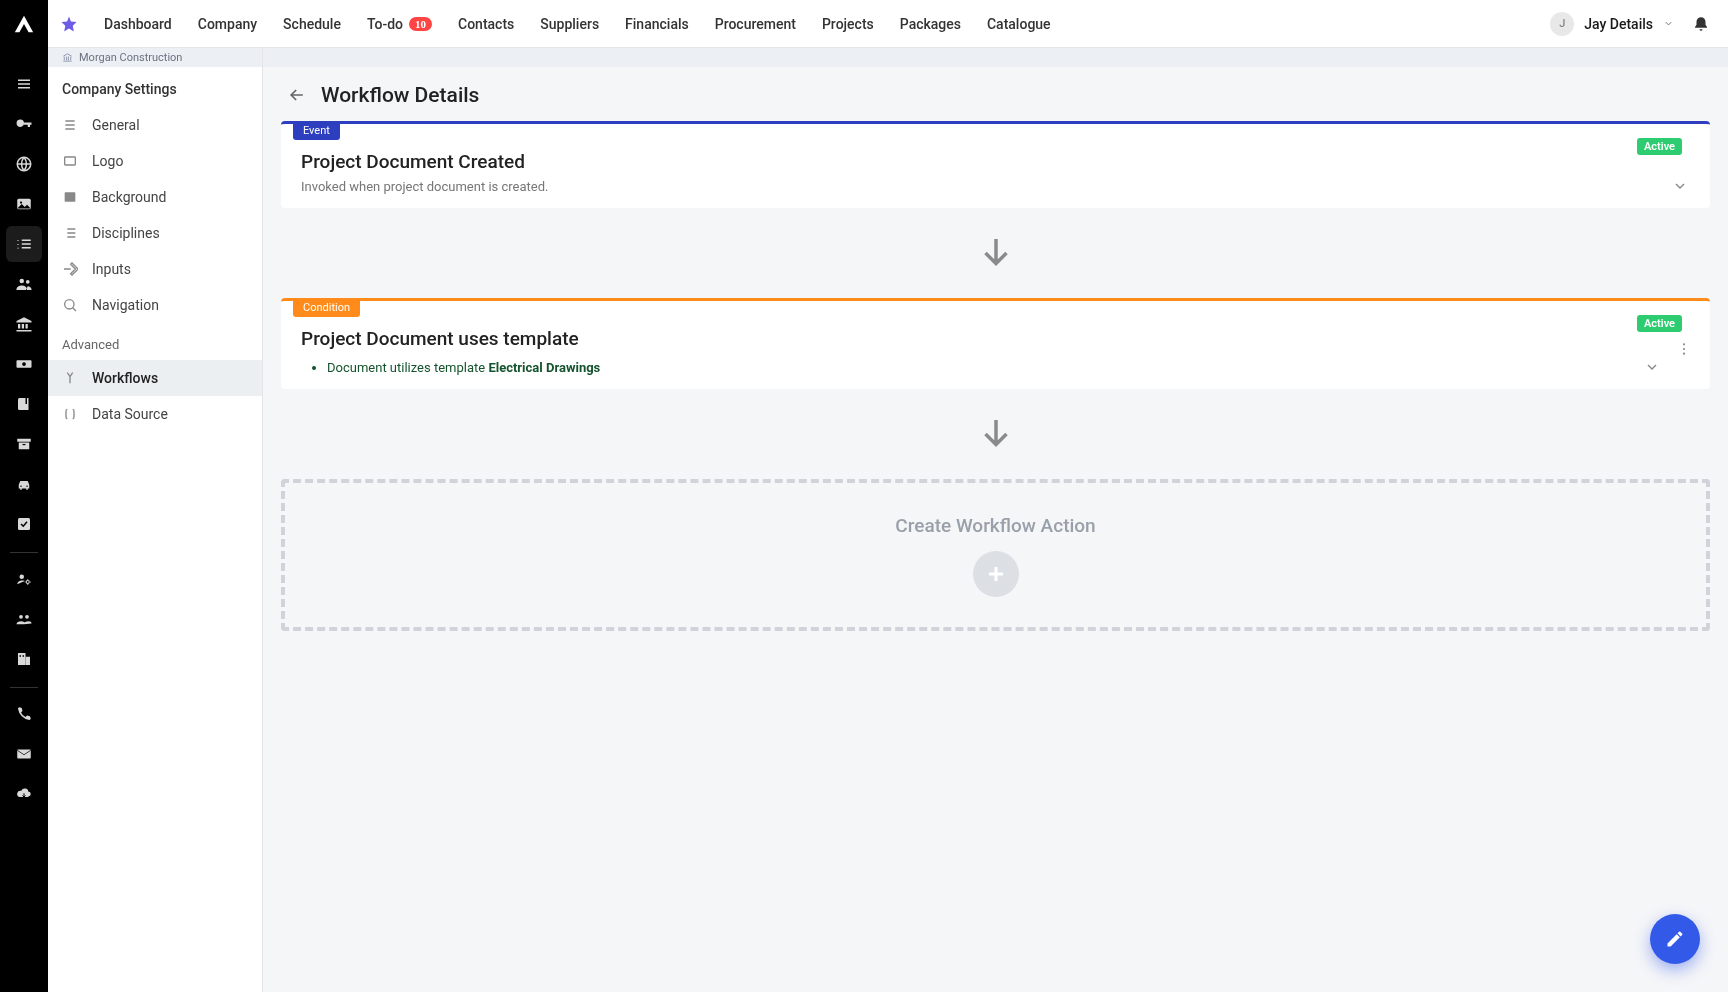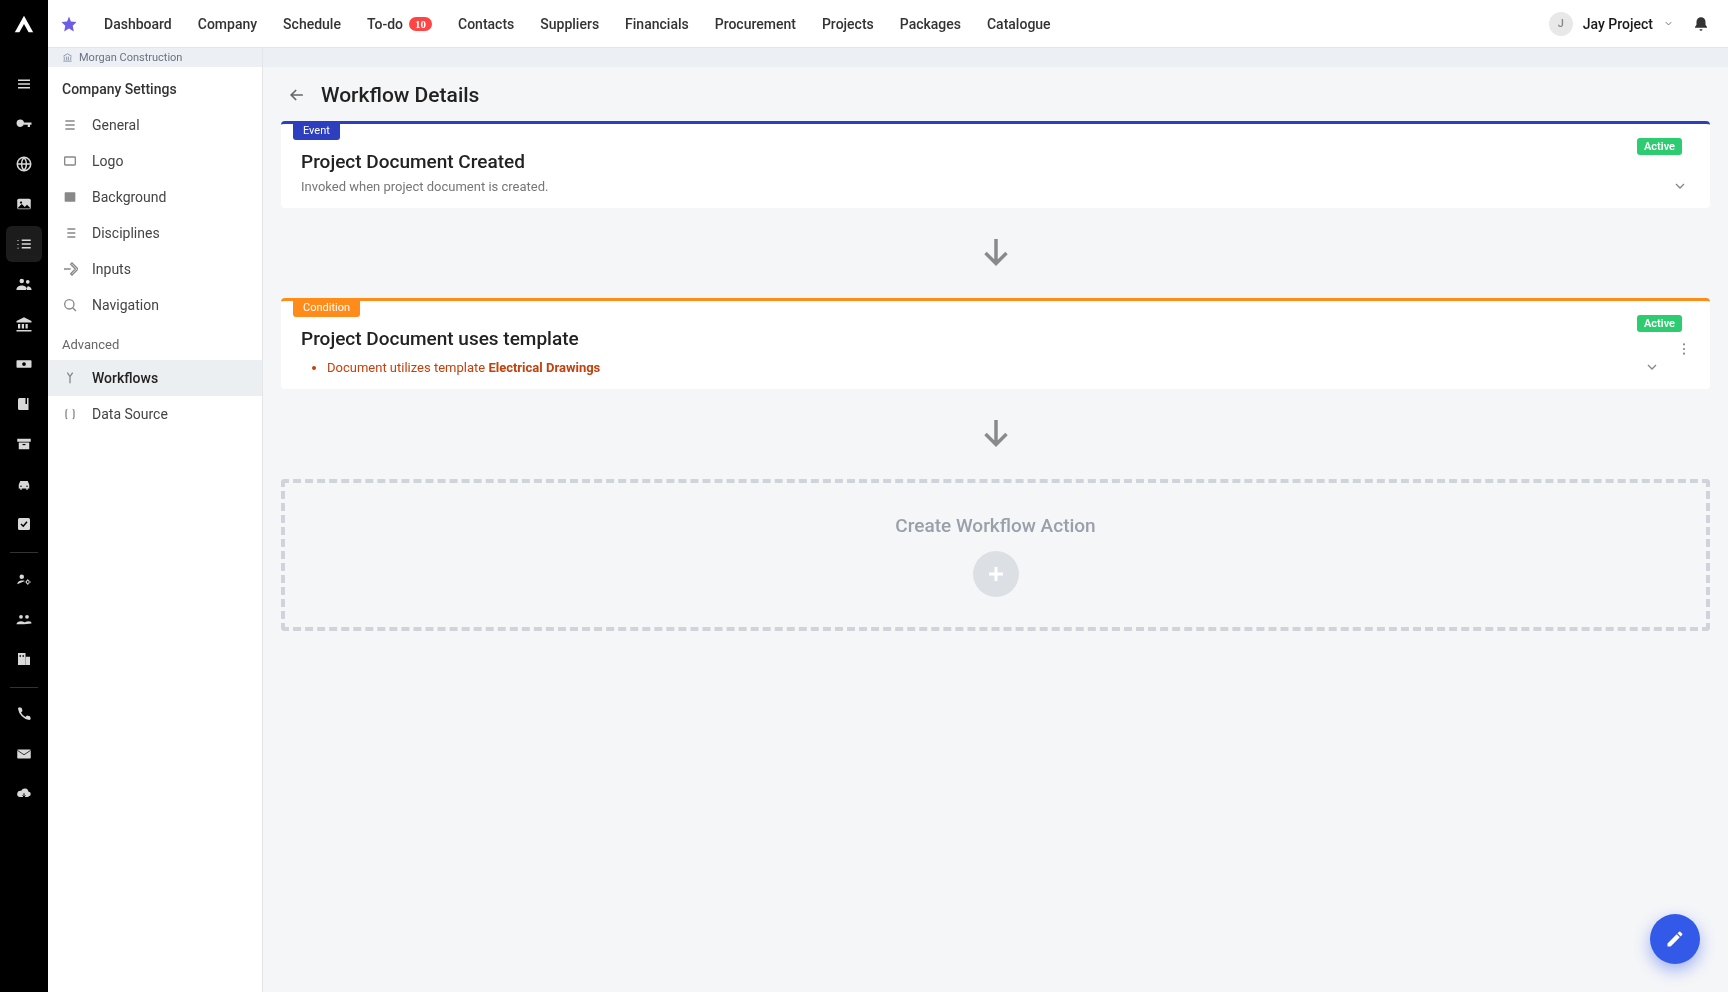--- a/index.html
+++ b/index.html
@@ -62,21 +62,21 @@
 .cond .chevd { right:50px; }
 .arrow-down { display:flex; justify-content:center; padding:24px 0; color:#8a8a8a; }
 
 .create { border:4px dashed #d0d4da; border-style:dashed; border-radius:4px; height:152px; display:flex; flex-direction:column; align-items:center; justify-content:center; gap:14px; color:#9aa0aa; cursor:pointer; }
 .create span { font-size:19px; font-weight:500; }
 .circle-plus { width:46px; height:46px; border-radius:50%; background:#dcdfe4; display:flex; align-items:center; justify-content:center; color:#fff; }
 
 .fab { position:fixed; right:28px; bottom:28px; width:50px; height:50px; border-radius:50%; background:#3259e8; color:#fff; display:flex; align-items:center; justify-content:center; box-shadow:0 6px 16px rgba(50,89,232,.45); cursor:pointer; }
 
 ul.bullet { list-style:disc; padding-left:26px; margin-top:10px; }
-ul.bullet li { font-size:13px; color:#c2410c; }
+ul.bullet li { font-size:13px; color:#14532d; }
 </style>
 </head>
 <body>
 
 <div class="rail">
   <div class="rail-logo">
     <svg width="22" height="22" viewBox="0 0 24 24" fill="#fff">
         <path d="M12 2L2 20h5l5-9 5 9h5L12 2z"></path>
       </svg>
   </div>
@@ -217,21 +217,21 @@
       <span class="nav-link">Contacts</span>
       <span class="nav-link">Suppliers</span>
       <span class="nav-link">Financials</span>
       <span class="nav-link">Procurement</span>
       <span class="nav-link">Projects</span>
       <span class="nav-link">Packages</span>
       <span class="nav-link">Catalogue</span>
     </div>
     <div class="nav-right">
       <span class="avatar">J</span>
-      <span class="user-name">Jay Project</span>
+      <span class="user-name">Jay Details</span>
       <span class="chev">
           <svg width="11" height="11" viewBox="0 0 24 24" fill="none" stroke="currentColor" stroke-width="2">
             <path d="M6 9l6 6 6-6"></path>
           </svg>
         </span>
       <span class="bell">
           <svg width="18" height="18" viewBox="0 0 24 24" fill="currentColor">
             <path d="M12 3a6 6 0 00-6 6v4l-2 3v1h16v-1l-2-3V9a6 6 0 00-6-6zM10 19a2 2 0 004 0z"></path>
           </svg>
         </span>

